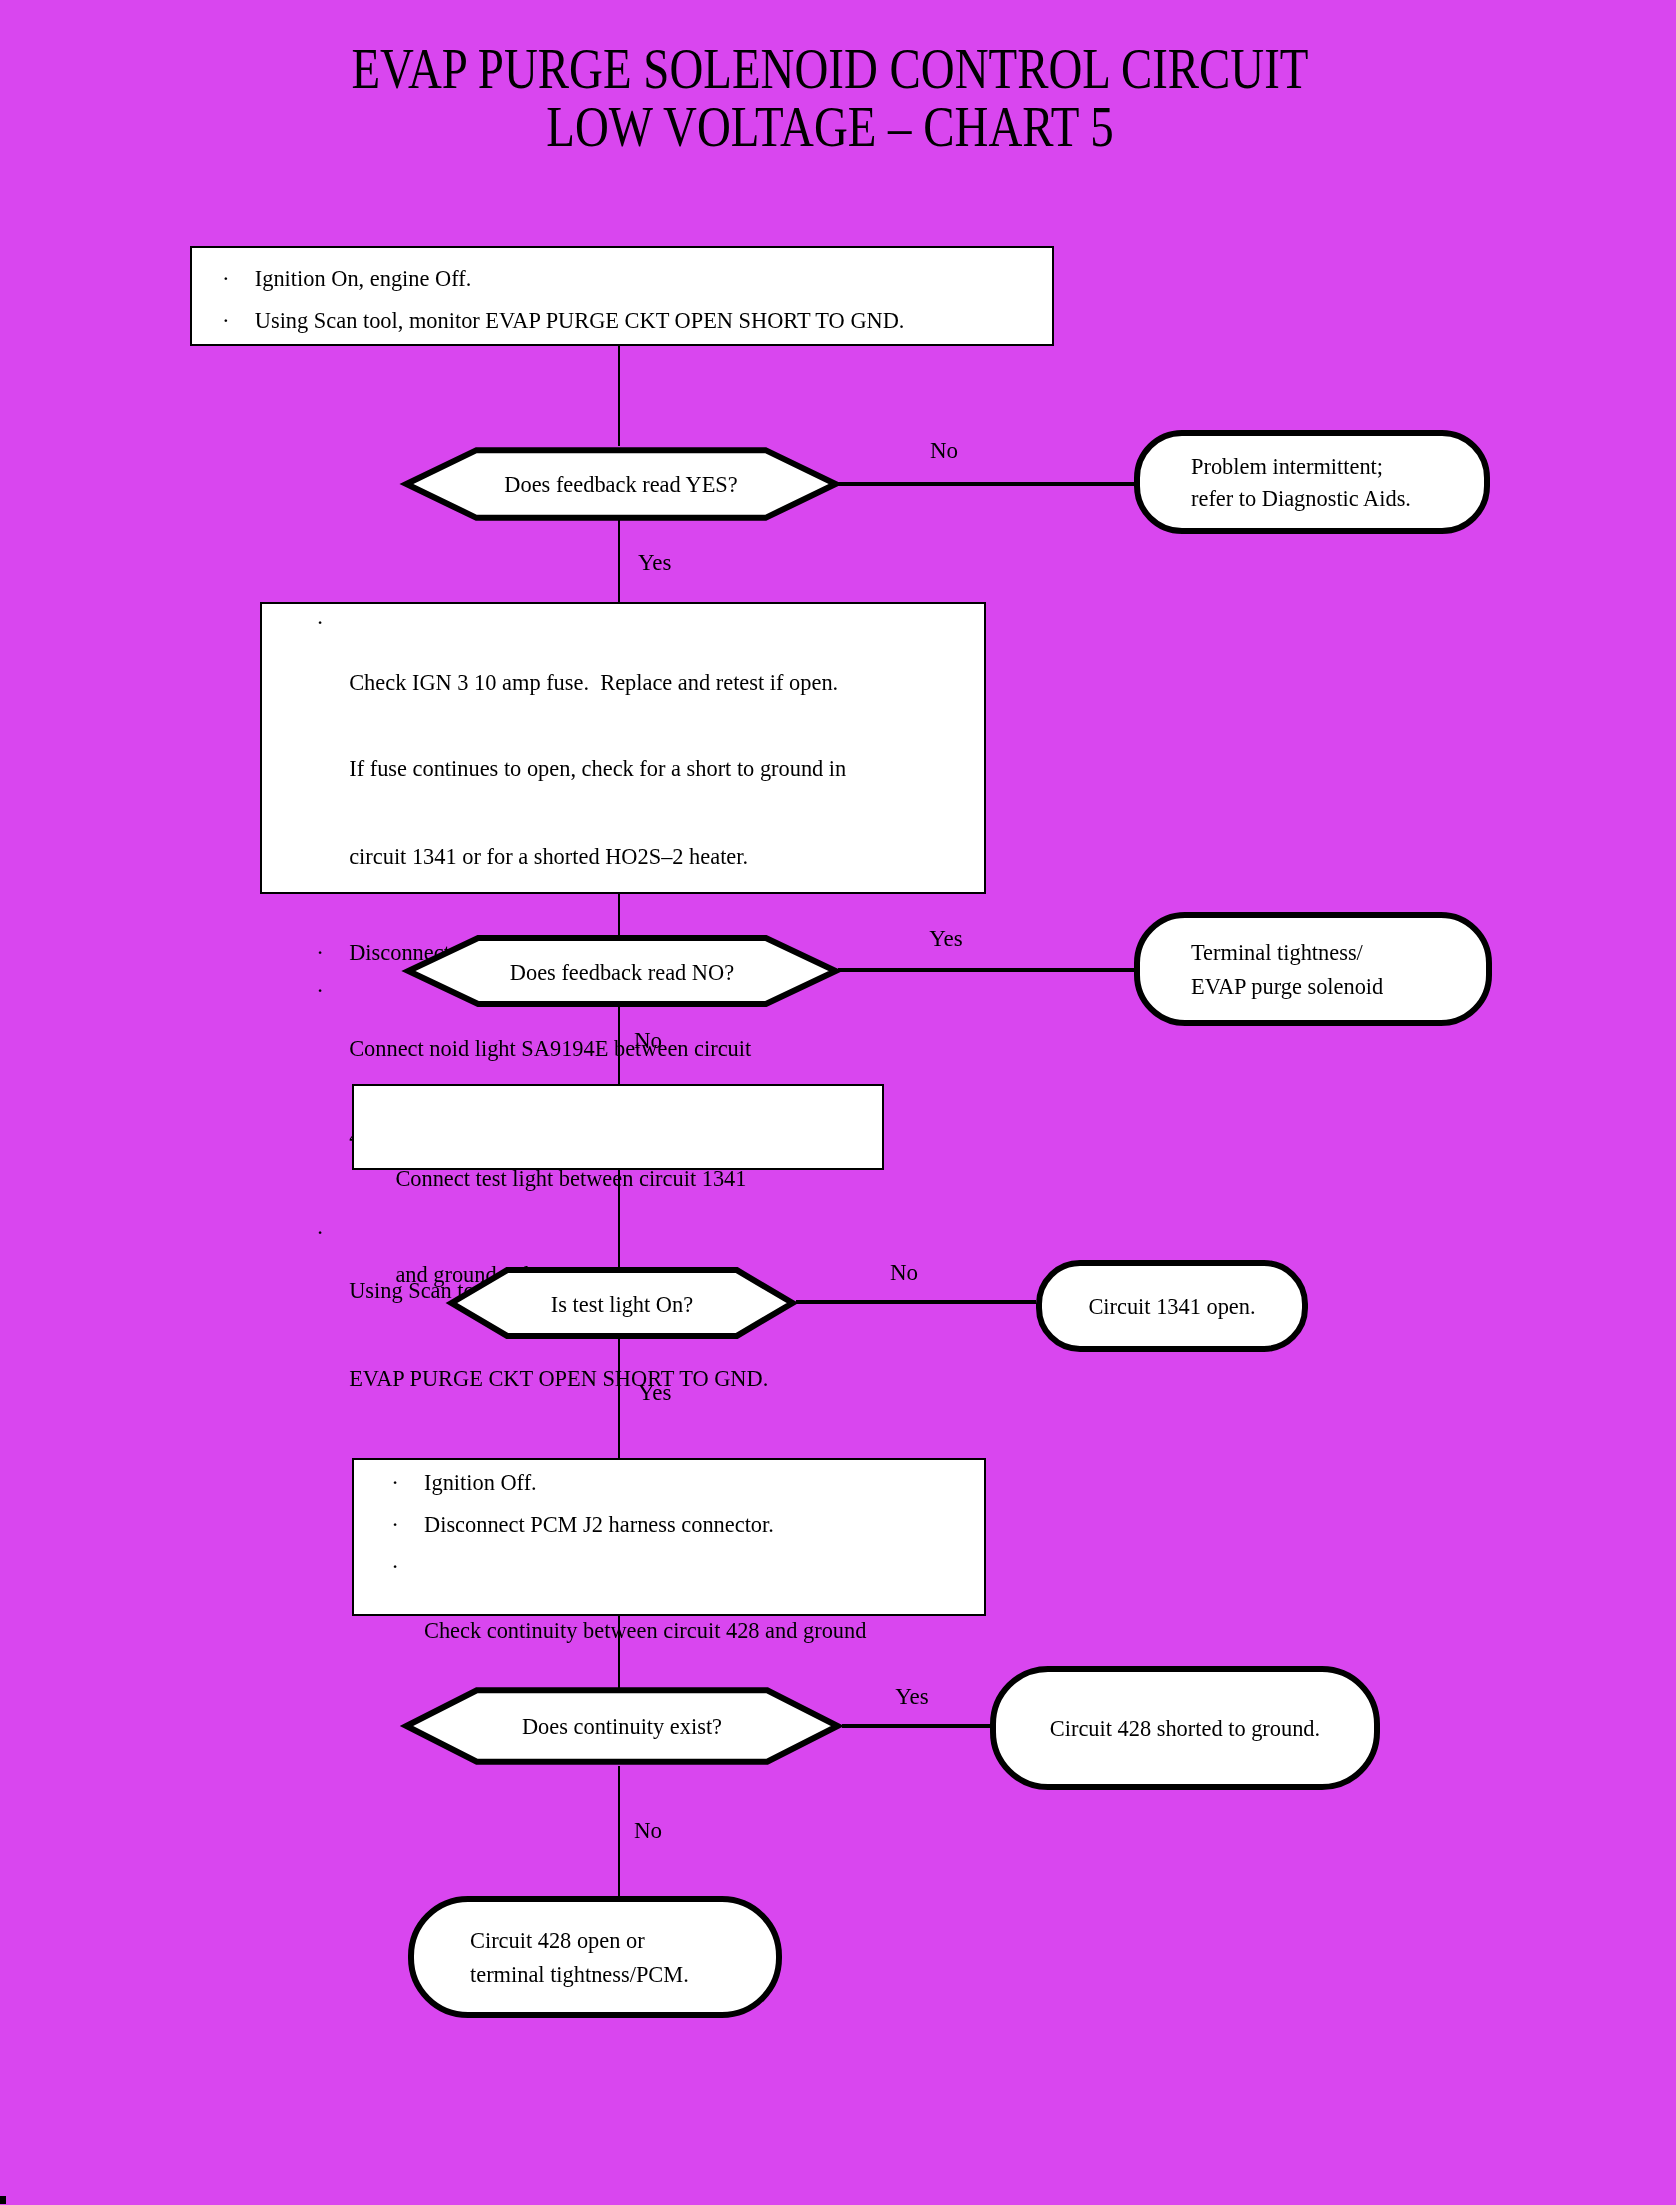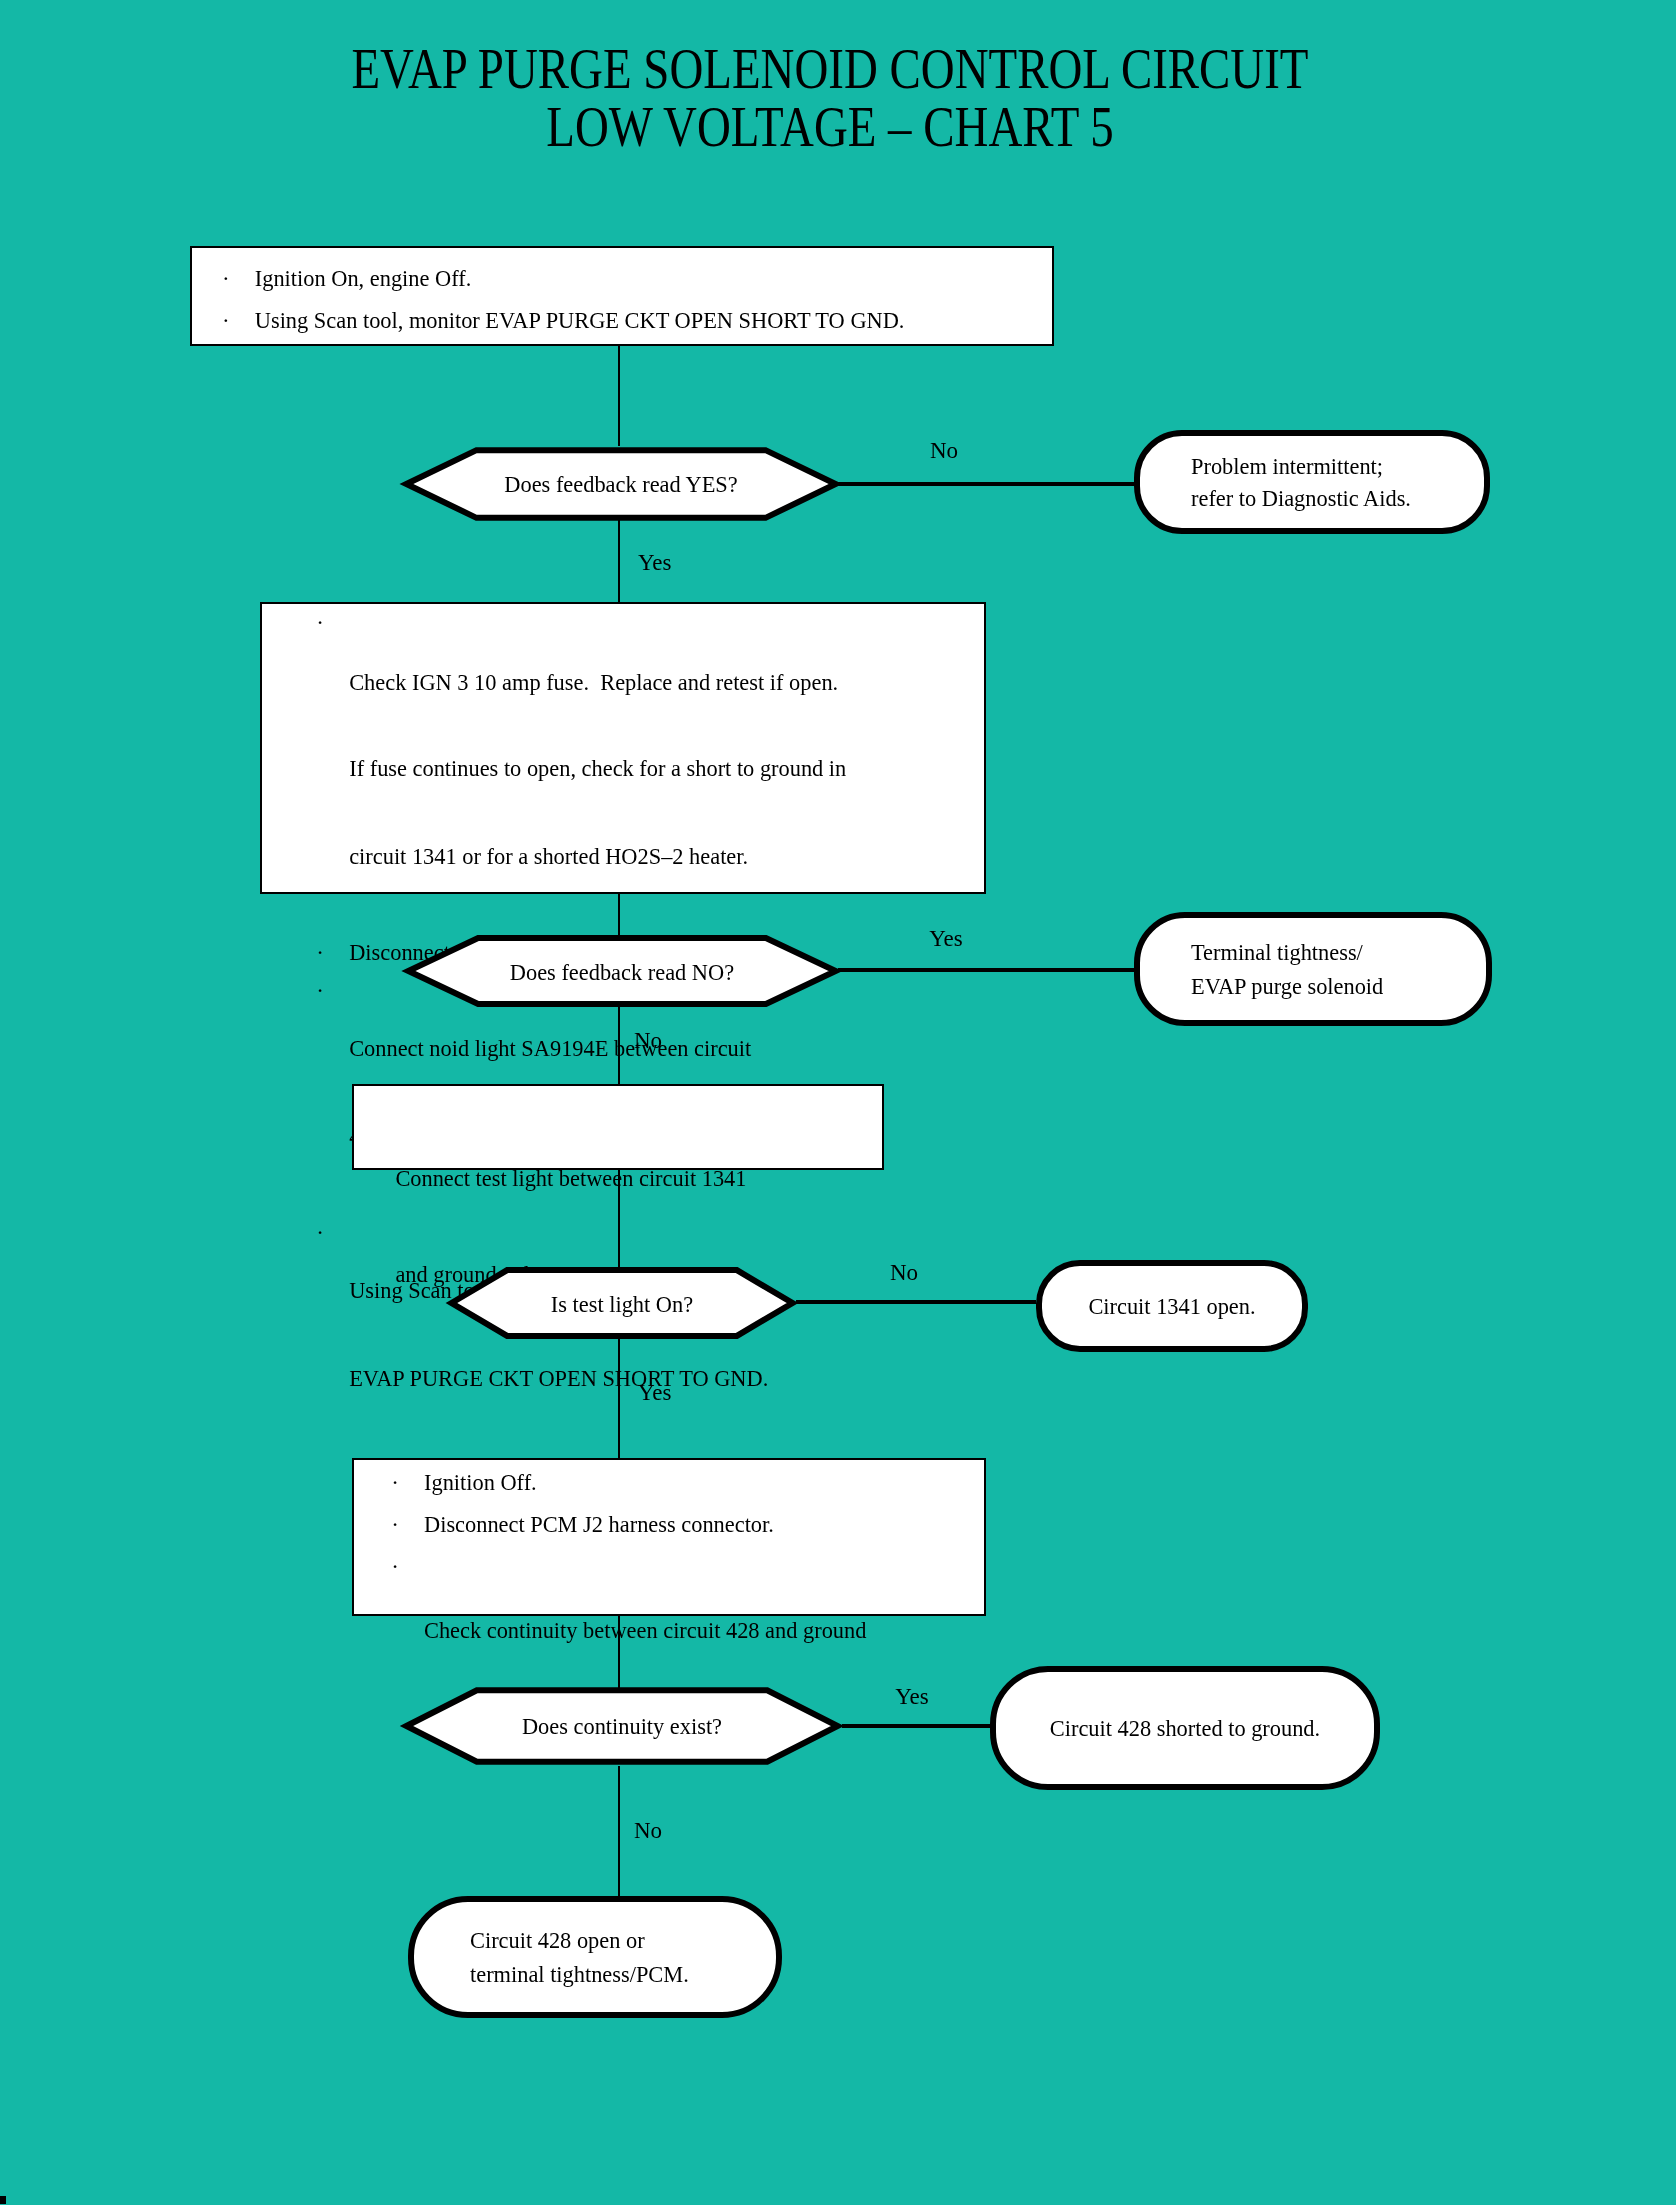--- a/index.html
+++ b/index.html
@@ -1,16 +1,16 @@
 <!DOCTYPE html>
 <html style="font-size:9.7px"><head>
 <meta charset="utf-8">
 <style>
   html,body{margin:0;padding:0;background:#ffffff;}
-  #canvas{position:relative;width:1676px;height:2205px;background:#14b8a6;overflow:hidden;}
+  #canvas{position:relative;width:1676px;height:2205px;background:#d946ef;overflow:hidden;}
   #stage{position:absolute;left:0;top:0;width:838px;height:1103px;
          transform:scale(2);transform-origin:top left;
          font-family:"Liberation Serif","DejaVu Serif",serif;color:#000;}
 
   
   .title{position:absolute;left:0;top:19.5px;width:830px;text-align:center;
          font-size:28.6px;line-height:29px;}
   .title-line{display:block;transform:scaleX(0.82);transform-origin:50% 50%;white-space:nowrap;}
 
   

